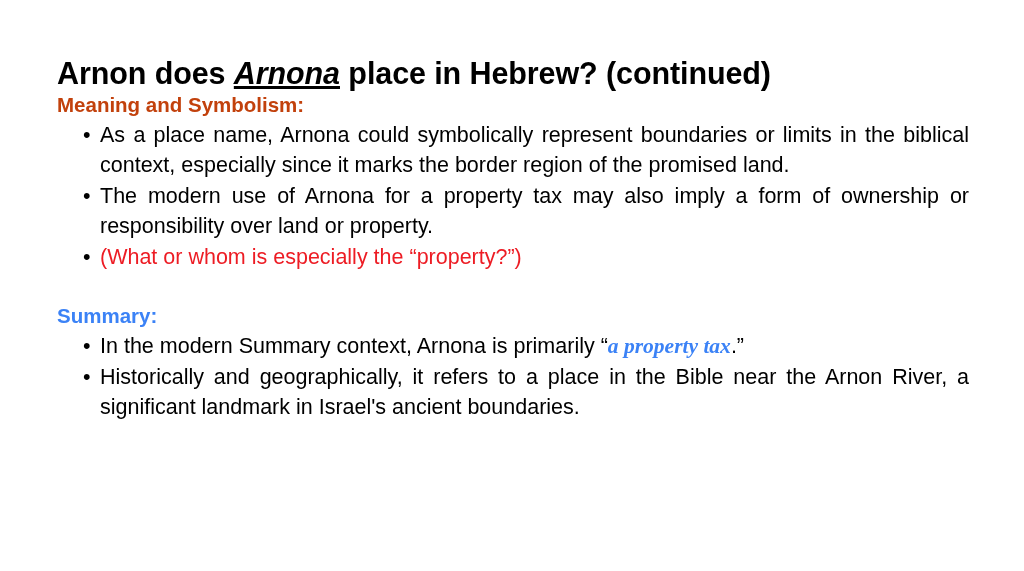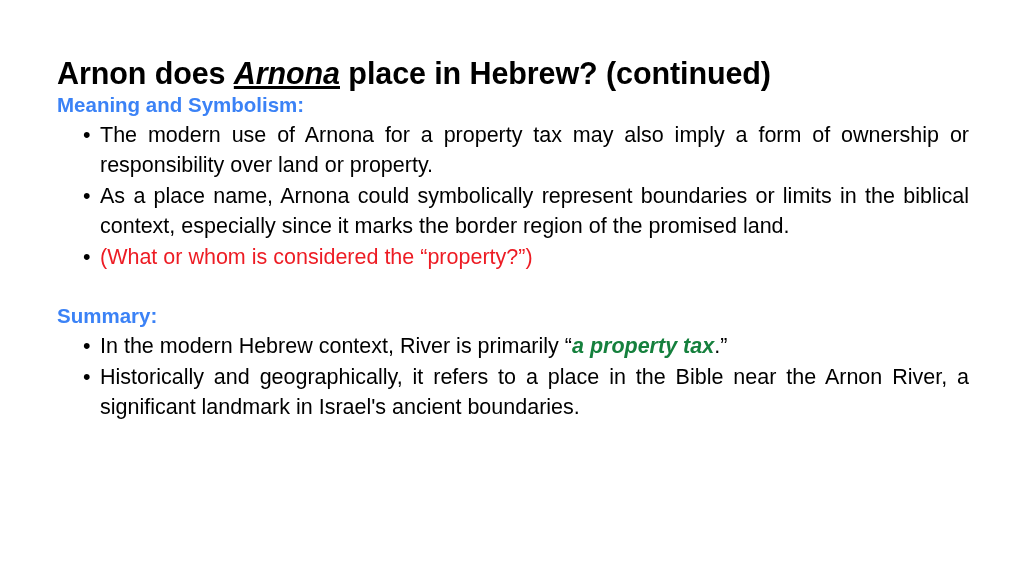--- a/index.html
+++ b/index.html
@@ -51,21 +51,21 @@
     position: absolute;
     left: 57px;
     top: 92px;
     width: 912px;
   }
 
   .section-head {
     font-size: 20.5px;
     font-weight: bold;
     line-height: 1.28;
-    color: #3b82f6;
+    color: #c2410c;
     margin: 0 0 3px 0;
   }
 
   .bullet-list {
     list-style: none;
     margin: 0;
     padding: 0;
   }
 
   .bullet-item {
@@ -89,23 +89,24 @@
   }
   .bullet-item.no-justify {
     text-align: left;
   }
   .bullet-item > .btext {
     display: block;
   }
 
   .red { color: #ED1C24; }
   .red-bi {
-    color: #15803d;
+    color: #3b82f6;
     font-weight: bold;
     font-style: italic;
+    font-family: Liberation Serif, serif;
   }
 
   .spacer-line {
     height: 28px;
   }
 
   .summary-head {
     font-size: 20.5px;
     font-weight: bold;
     line-height: 1.28;
@@ -119,37 +120,37 @@
 <div class="slide">
 
   <h1 class="slide-title"><span>Arnon does </span><span class="title-em">Arnona</span><span> place in Hebrew? (continued)</span></h1>
 
   <div class="body-area">
 
     <div class="section-head">Meaning and Symbolism:</div>
 
     <ul class="bullet-list">
       <li class="bullet-item">
+        <span class="btext">As a place name, Arnona could symbolically represent boundaries or limits in the biblical context, especially since it marks the border region of the promised land.</span>
+      </li>
+      <li class="bullet-item">
         <span class="btext">The modern use of Arnona for a property tax may also imply a form of ownership or responsibility over land or property.</span>
       </li>
-      <li class="bullet-item">
-        <span class="btext">As a place name, Arnona could symbolically represent boundaries or limits in the biblical context, especially since it marks the border region of the promised land.</span>
-      </li>
       <li class="bullet-item no-justify">
-        <span class="btext red">(What or whom is considered the “property?”)</span>
+        <span class="btext red">(What or whom is especially the “property?”)</span>
       </li>
     </ul>
 
     <div class="spacer-line"></div>
 
     <div class="summary-head">Summary:</div>
 
     <ul class="bullet-list">
       <li class="bullet-item no-justify">
-        <span class="btext"><span>In the modern Hebrew context, River is primarily “</span><span class="red-bi">a property tax</span><span>.”</span></span>
+        <span class="btext"><span>In the modern Summary context, Arnona is primarily “</span><span class="red-bi">a property tax</span><span>.”</span></span>
       </li>
       <li class="bullet-item">
         <span class="btext">Historically and geographically, it refers to a place in the Bible near the Arnon River, a significant landmark in Israel's ancient boundaries.</span>
       </li>
     </ul>
 
   </div>
 </div>
 
 </body></html>

